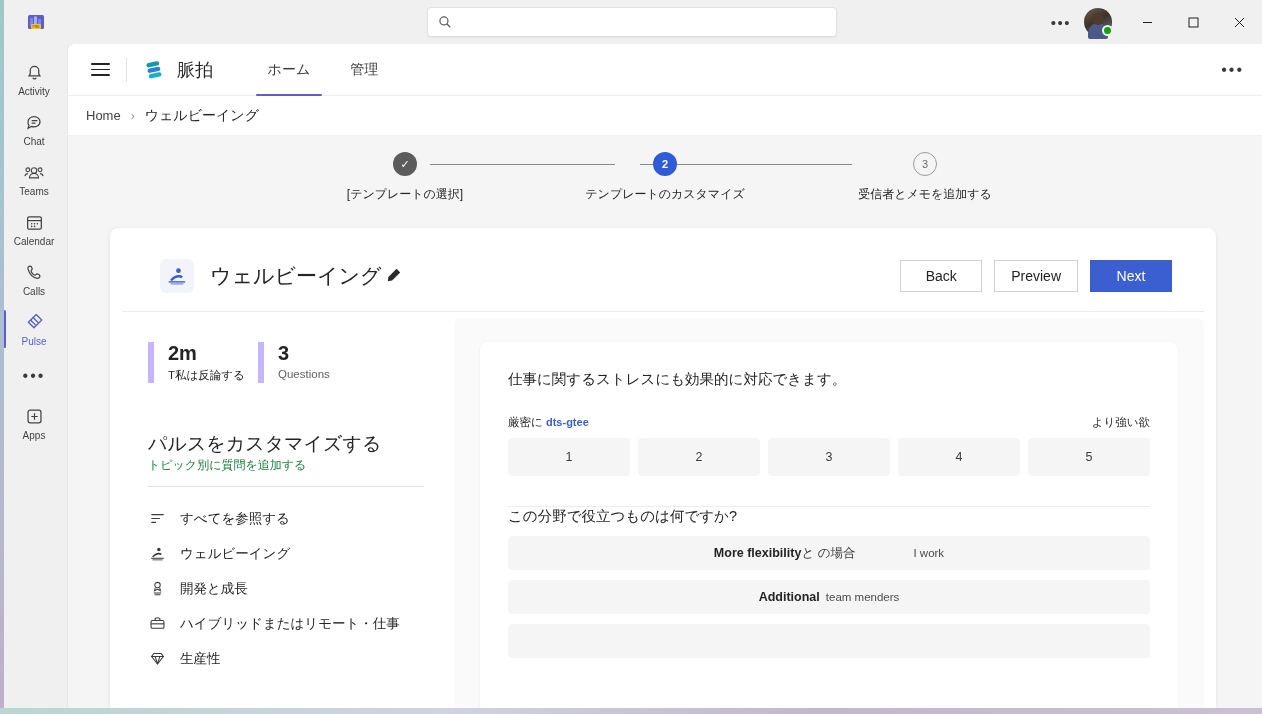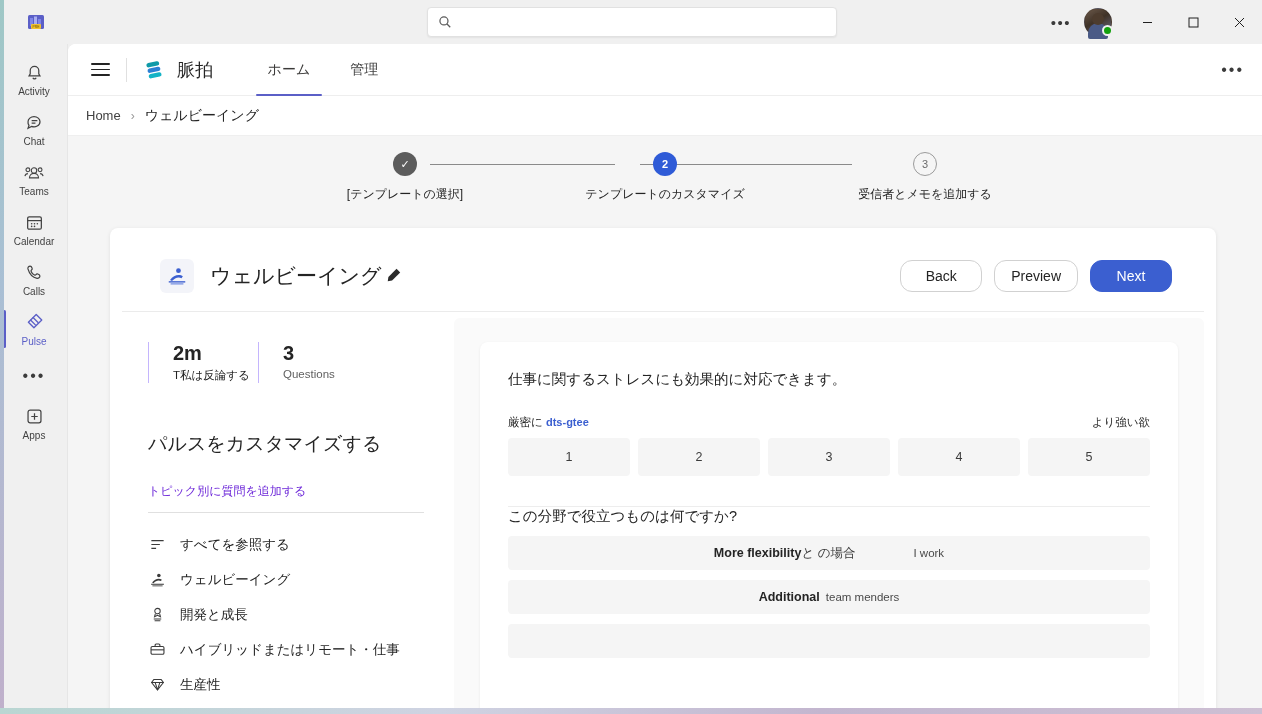--- a/index.html
+++ b/index.html
@@ -225,39 +225,39 @@
     width: 34px; height: 34px; border-radius: 6px;
     background: #f3f4f9;
     display:flex; align-items:center; justify-content:center;
     margin-right: 16px; flex: none;
   }
   .card-title { font-size: 21px; color: #242424; }
   .edit-pencil { margin-left: 4px; display:inline-flex; vertical-align: middle; cursor:pointer; }
   .card-actions { margin-left: auto; display: flex; gap: 12px; align-items: center; }
   .btn {
     height: 32px; min-width: 82px;
-    border-radius: 12px; font-size: 14px;
+    border-radius: 0; font-size: 14px;
     display:flex; align-items:center; justify-content:center;
     cursor: pointer; padding: 0 16px;
     font-family: "Liberation Sans", sans-serif;
   }
   .btn-secondary { background:#fff; border:1px solid #d1d1d1; color:#242424; }
   .btn-primary { background:#3b5fd0; border:1px solid #3b5fd0; color:#ffffff; }
 
   .card-body { display: flex; height: 416px; }
 
   
   .left-col { width: 344px; padding: 30px 0 0 38px; }
   .stats { display: flex; gap: 0; }
-  .stat { padding-left: 24px; border-left: 1px solid #c4b5fd; width: 110px; }
+  .stat { padding-left: 14px; border-left: 6px solid #c4b5fd; width: 110px; }
   .stat .sv { font-size: 20px; font-weight: bold; color: #242424; line-height: 22px; }
   .stat .sl { font-size: 11.5px; color: #616161; margin-top: 4px; }
   .stat .sl.jp { color: #242424; }
   .sec-title { font-size: 19px; color: #242424; margin-top: 48px; }
-  .sec-sub { font-size: 12px; color: #6d28d9; margin-top: 26px; }
+  .sec-sub { font-size: 12px; color: #15803d; }
   .sec-rule { height:1px; background:#e0e0e0; margin: 12px 30px 0 0; }
   .topics { margin-top: 14px; }
   .topic {
     display: flex; align-items: center; gap: 14px;
     height: 35px; cursor: pointer;
     font-size: 13.5px; color: #242424;
   }
   .topic-ico { width: 18px; height: 18px; display:flex; align-items:center; justify-content:center; color:#3b3b3b; flex:none; }
 
   

